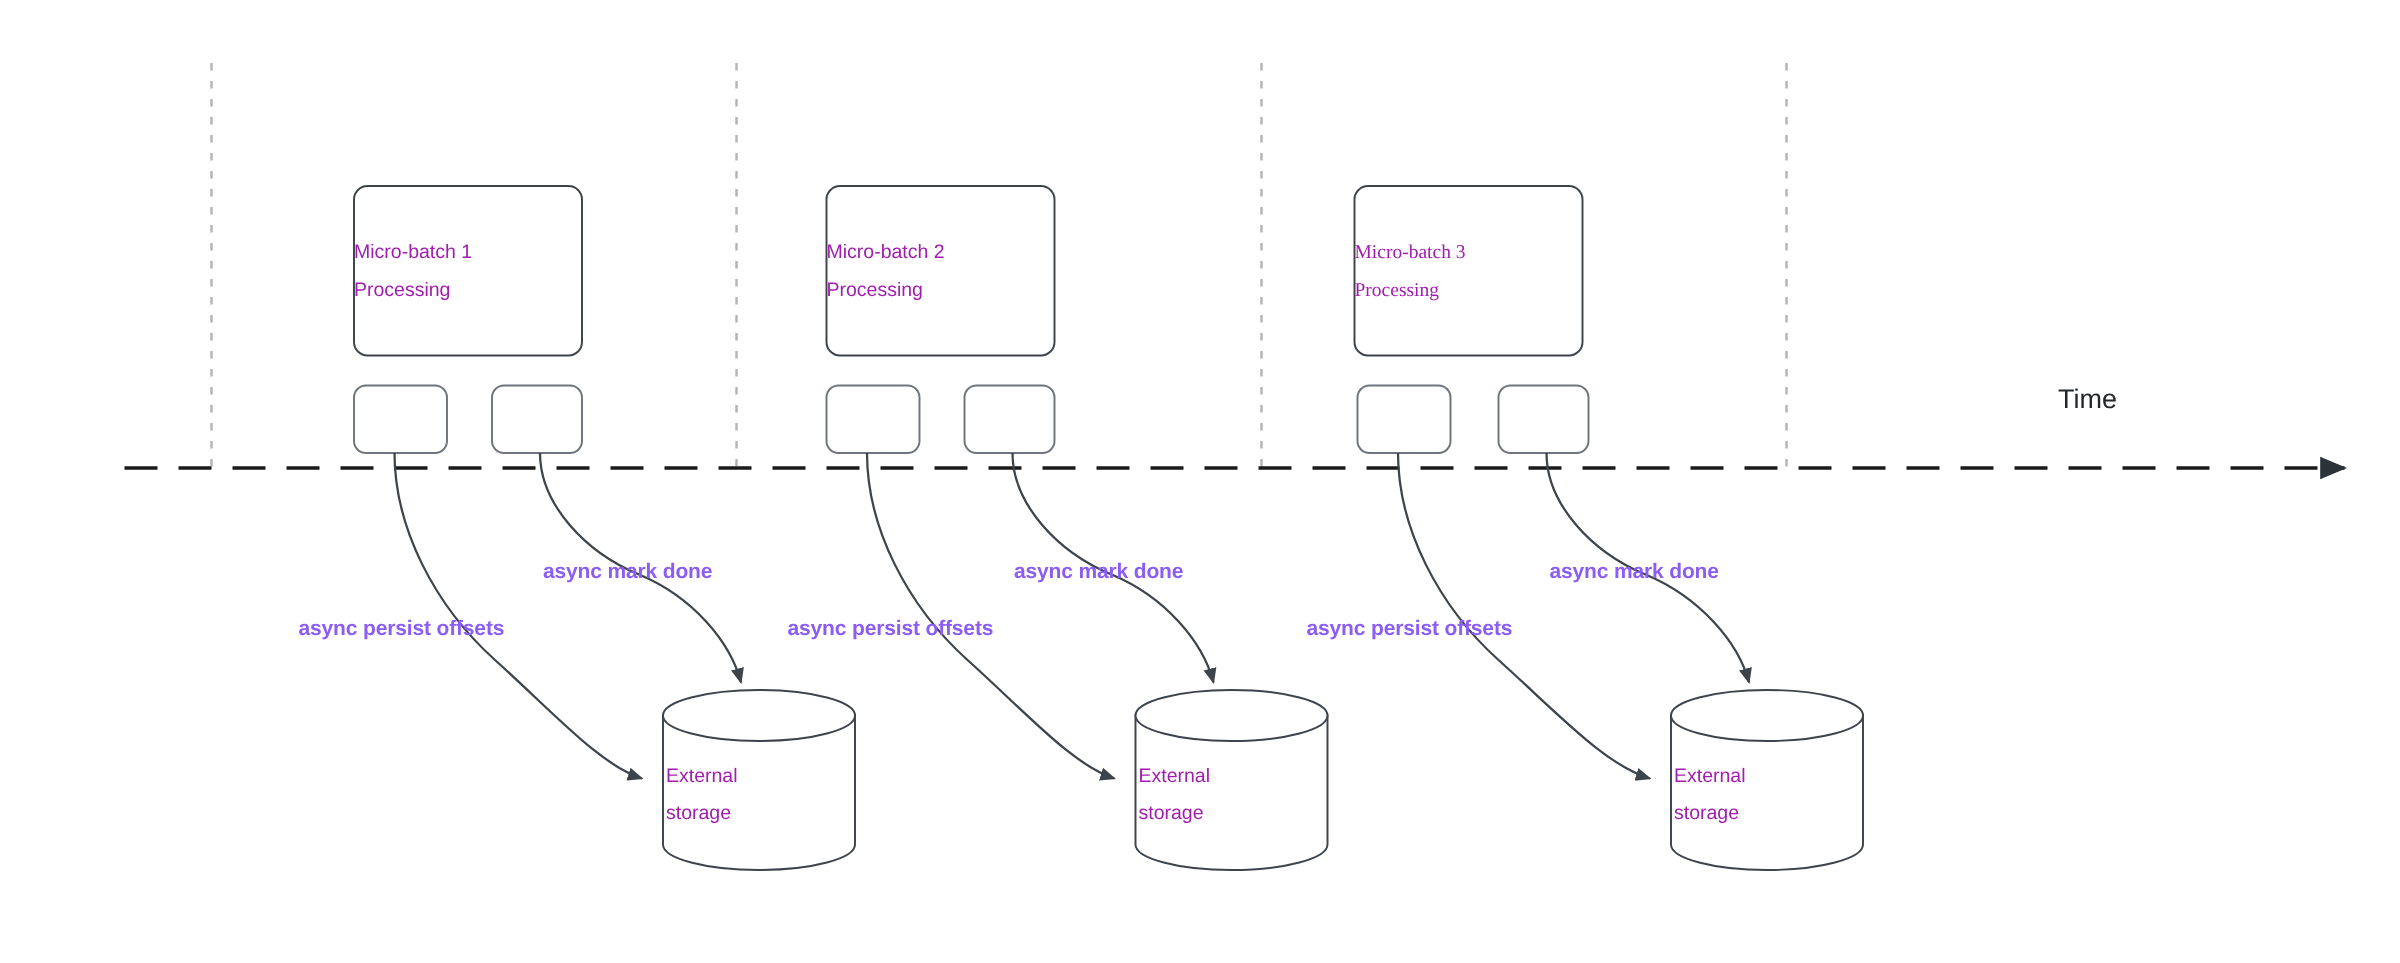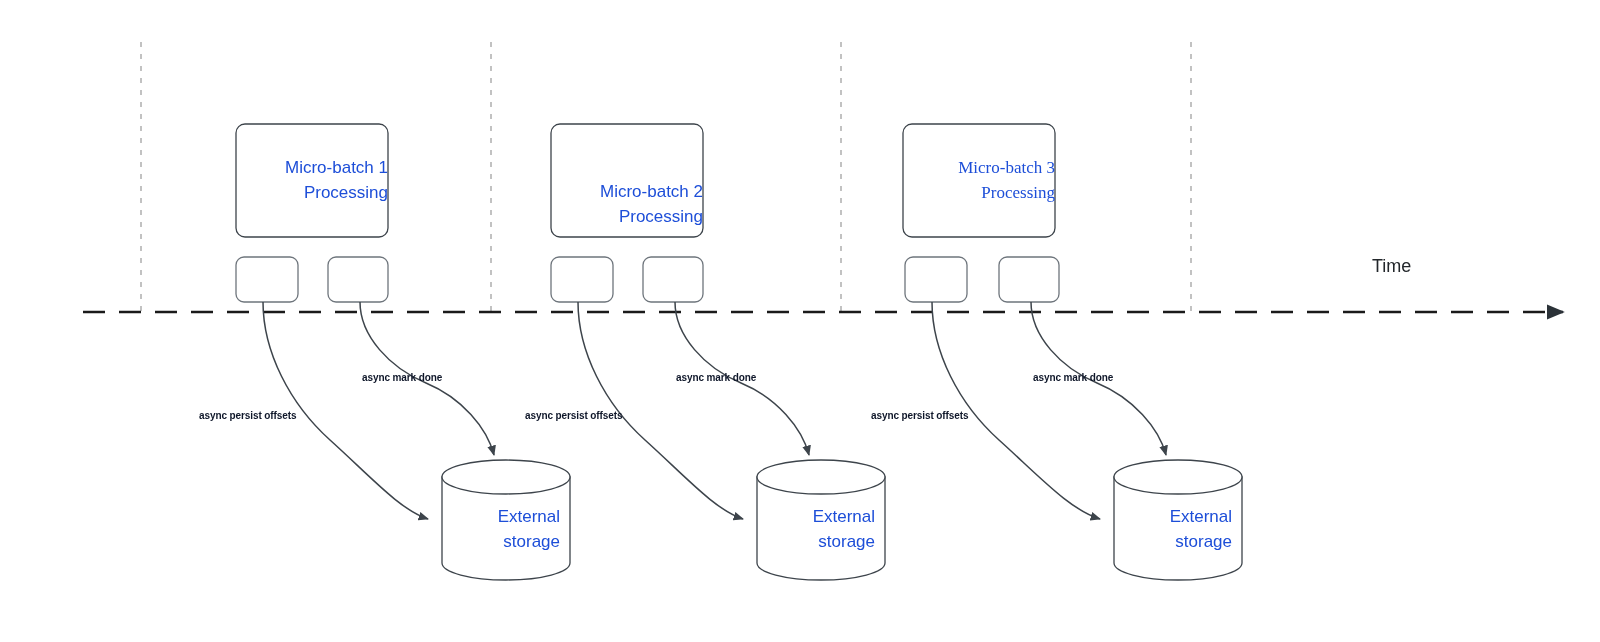--- a/index.html
+++ b/index.html
@@ -19,37 +19,37 @@
   }
   #svg-layer {
     position: absolute;
     left: 0;
     top: 0;
     width: 1600px;
     height: 642px;
   }
   .node-label {
     position: absolute;
-    color: #1d4ed8;
-    font-size: 17px;
+    color: #a21caf;
+    font-size: 13px;
     line-height: 25px;
-    text-align: right;
+    text-align: left;
     white-space: pre-line;
     pointer-events: none;
   }
   .batch-label {
     width: 152px;
   }
   .storage-label {
     width: 116px;
   }
   .edge-label {
     position: absolute;
-    color: #0f172a;
-    font-size: 10px;
+    color: #8b5cf6;
+    font-size: 14px;
     font-weight: bold;
     white-space: nowrap;
     letter-spacing: -0.1px;
   }
   .axis-label {
     position: absolute;
     color: #23272b;
     font-size: 18px;
     white-space: nowrap;
   }
@@ -124,21 +124,21 @@
     </g>
   </svg>
 
   <div class="node-label batch-label" style="left:236px; top:155px;">Micro-batch 1
 Processing</div>
   <div class="node-label storage-label" style="left:444px; top:504px;">External
 storage</div>
   <div class="edge-label" style="left:199px; top:410px;">async persist offsets</div>
   <div class="edge-label" style="left:362px; top:372px;">async mark done</div>
 
-  <div class="node-label batch-label" style="left:551px; top:155px;margin-top:24px;">Micro-batch 2
+  <div class="node-label batch-label" style="left:551px; top:155px;">Micro-batch 2
 Processing</div>
   <div class="node-label storage-label" style="left:759px; top:504px;">External
 storage</div>
   <div class="edge-label" style="left:525px; top:410px;">async persist offsets</div>
   <div class="edge-label" style="left:676px; top:372px;">async mark done</div>
 
   <div class="node-label batch-label" style="left:903px; top:155px;font-family:Liberation Serif, serif;">Micro-batch 3
 Processing</div>
   <div class="node-label storage-label" style="left:1116px; top:504px;">External
 storage</div>

